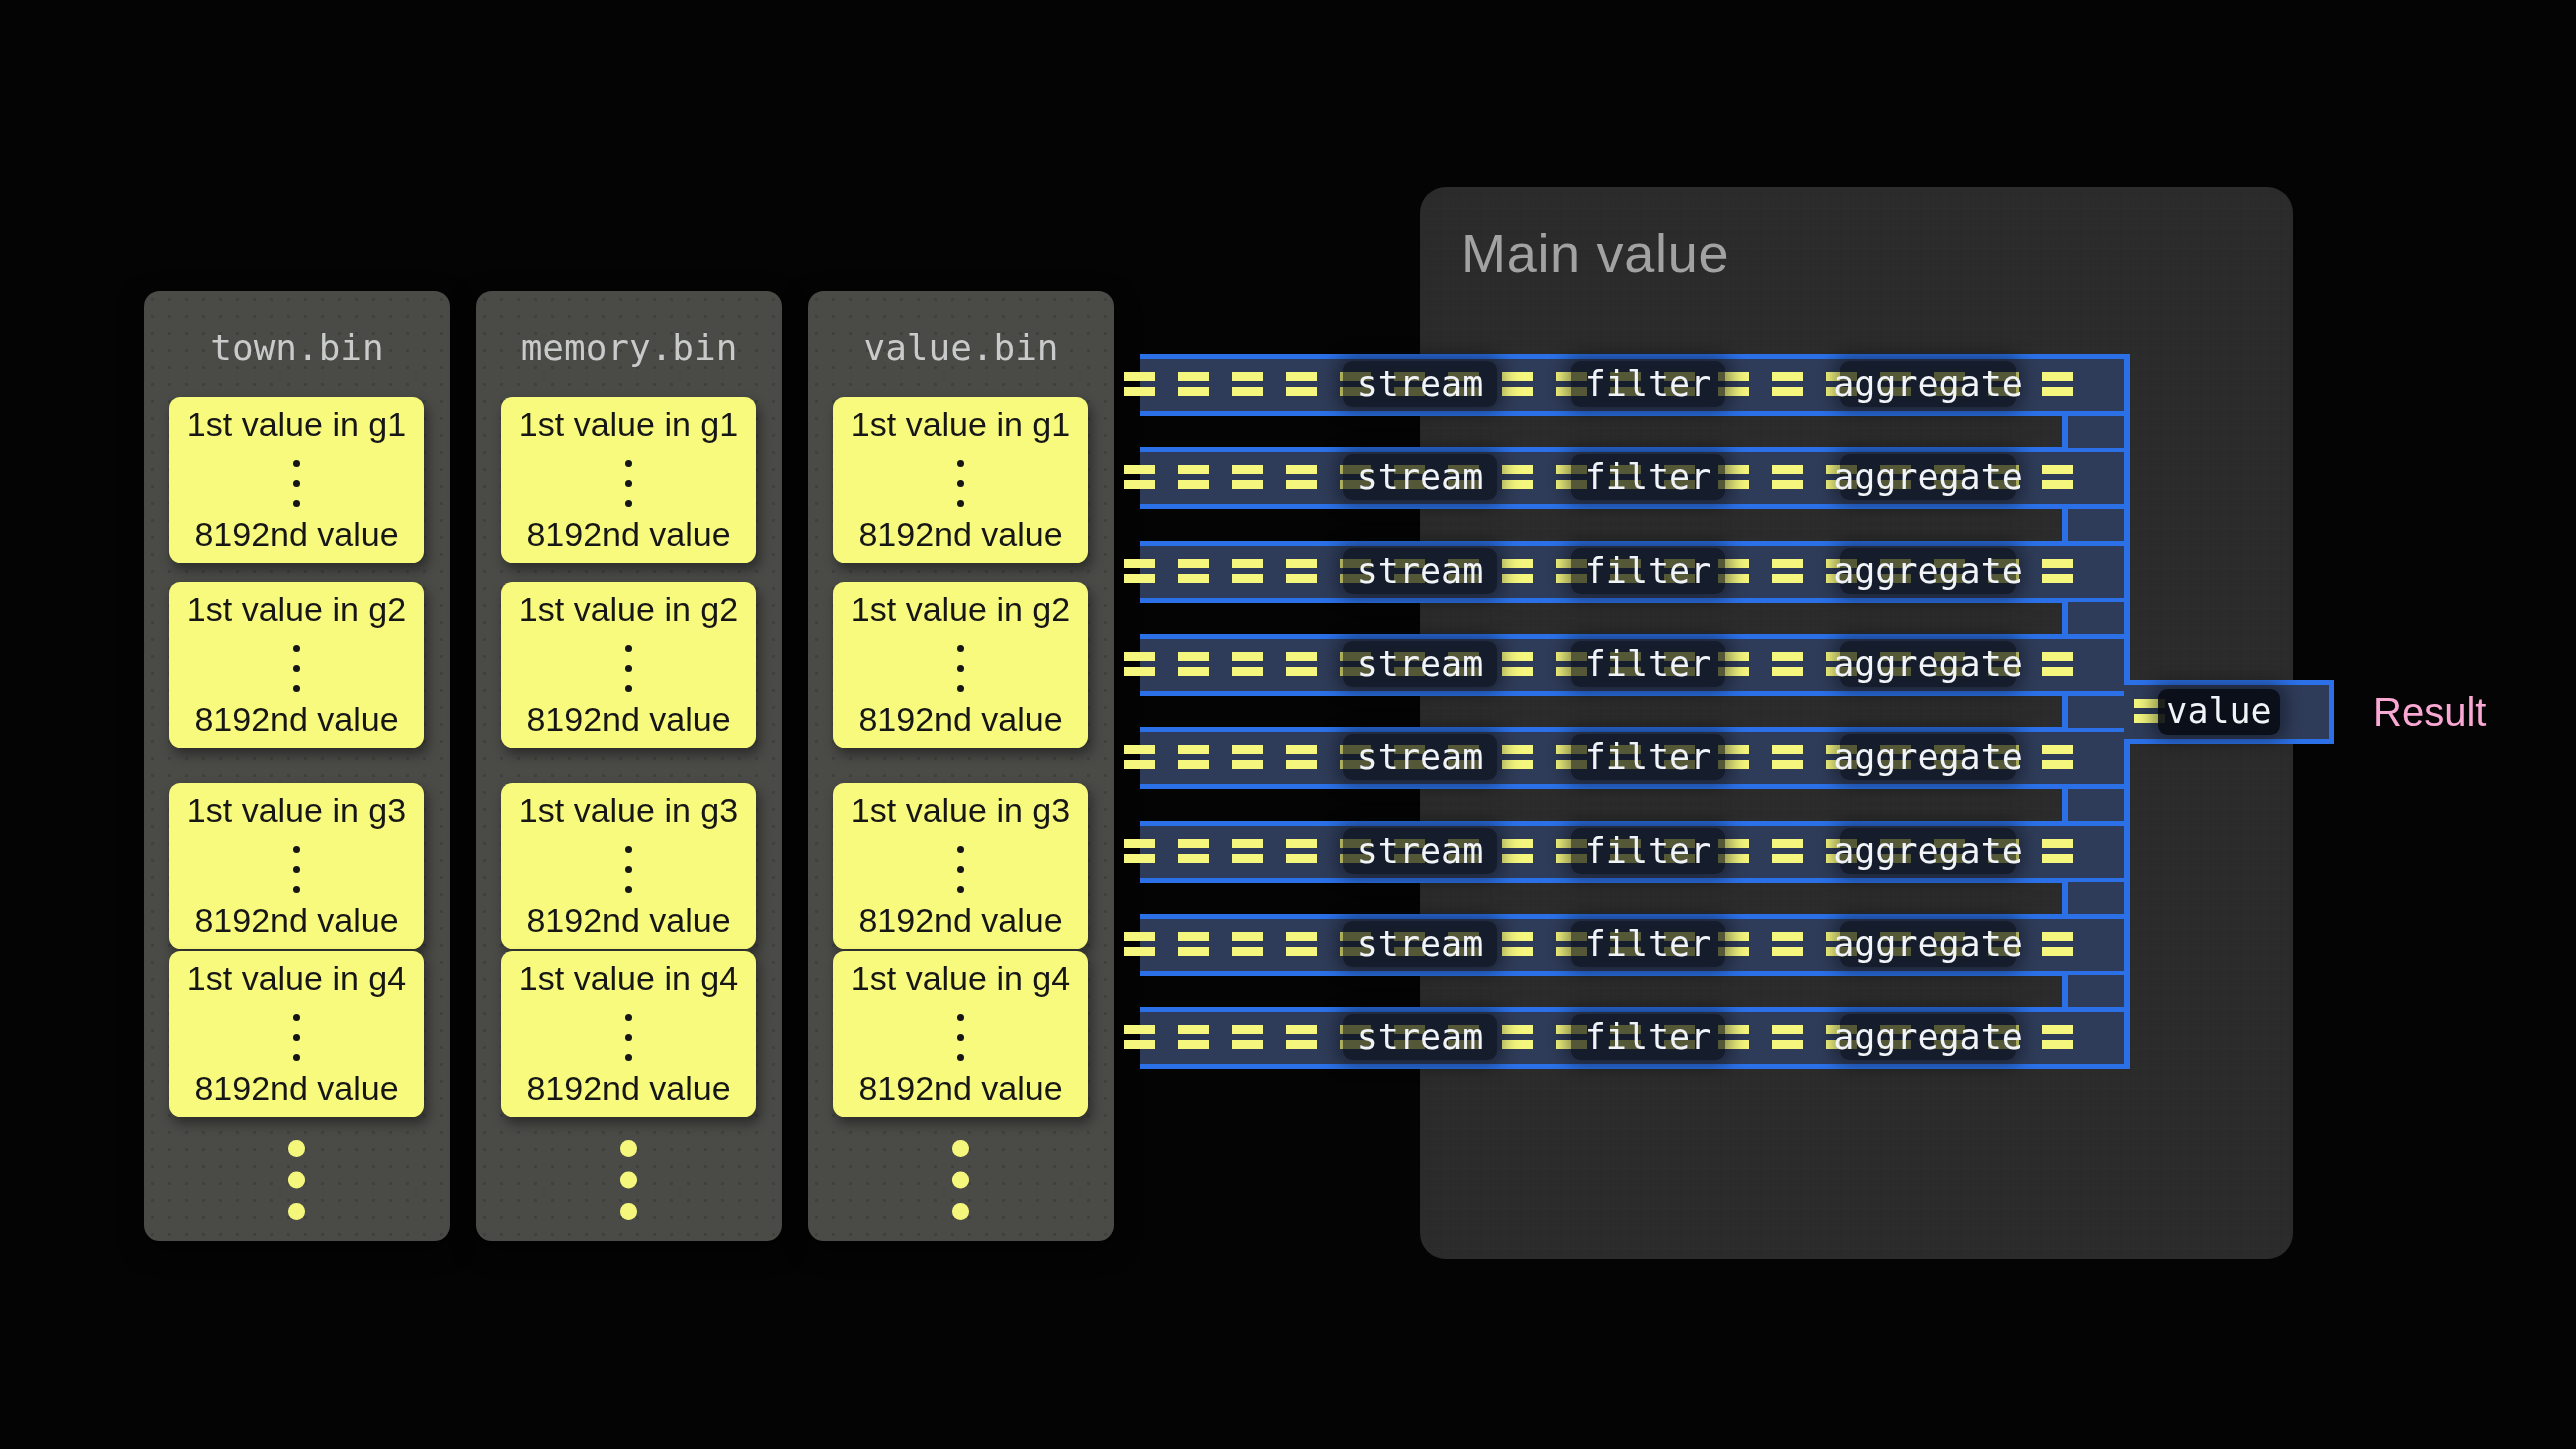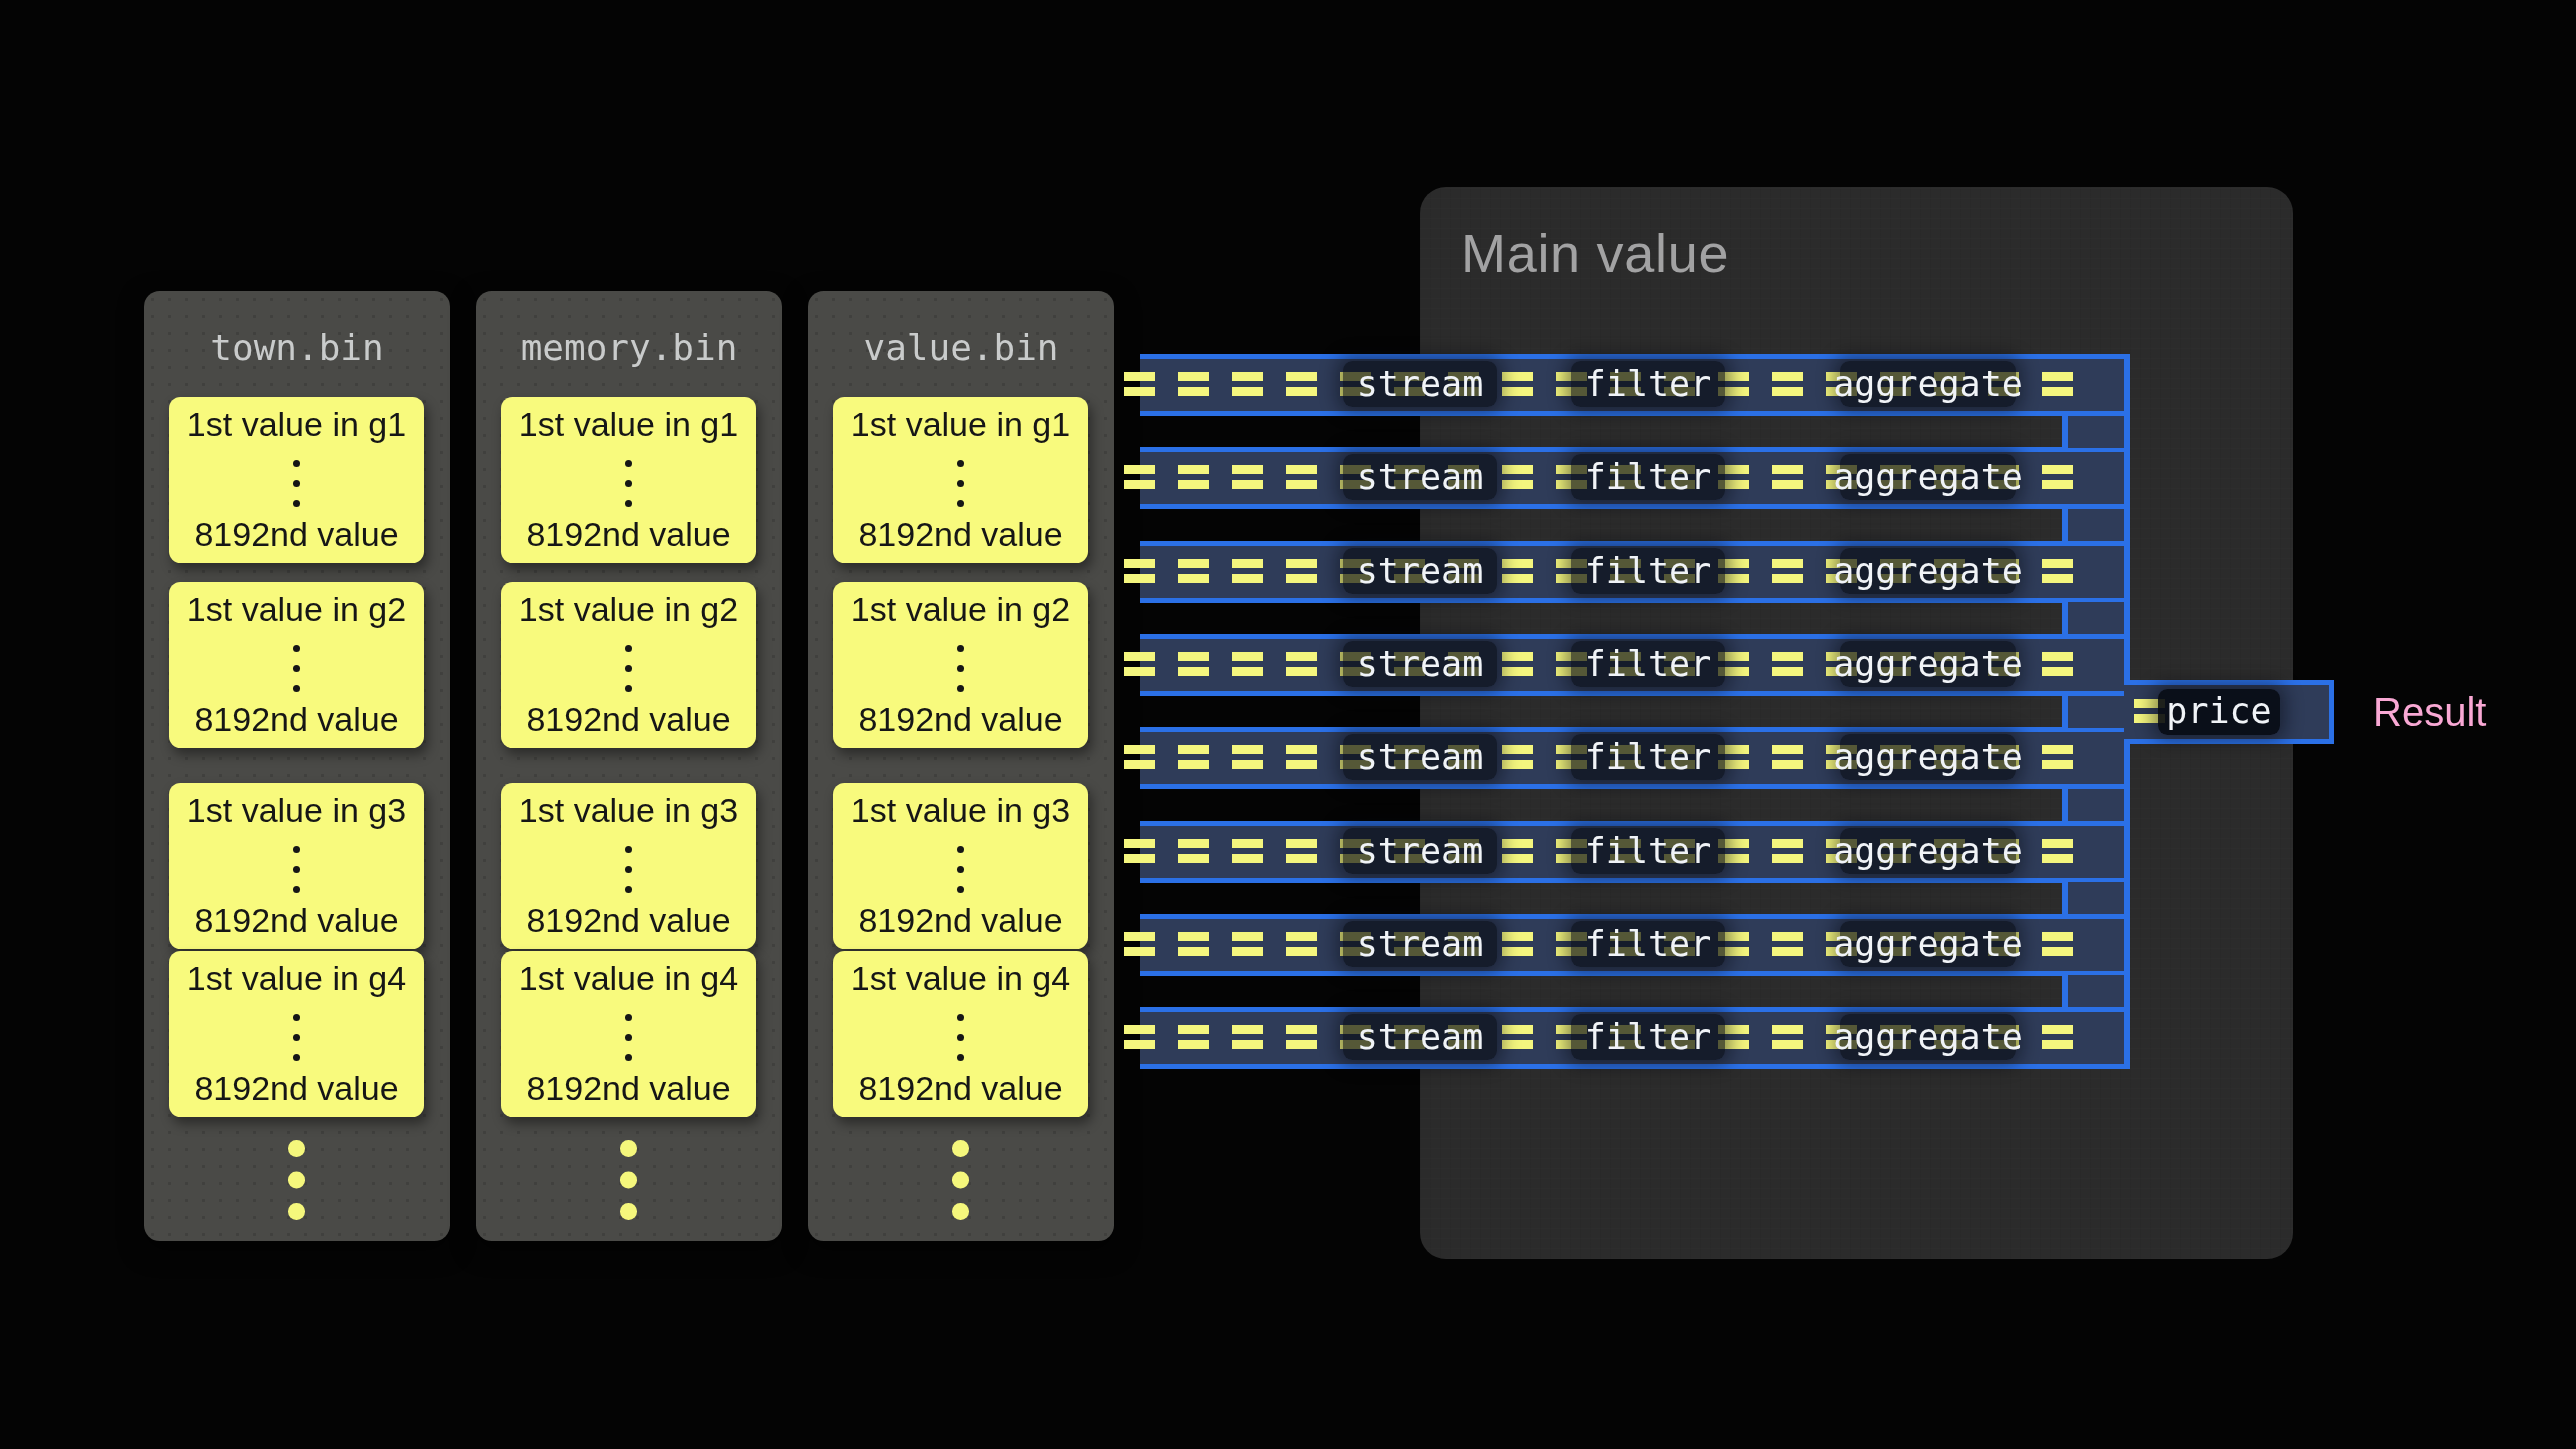--- a/index.html
+++ b/index.html
@@ -334,18 +334,18 @@
 
 <div class="rborder" style="top:354px;height:331px"></div>
 <div class="rborder" style="top:738px;height:330px"></div>
 
 <div class="merge-band">
   <div class="merge-token">
       <div class="tb"></div>
       <div class="bb"></div>
     </div>
   <div class="merge-box">
-      <span>price</span>
+      <span>value</span>
     </div>
 </div>
 
 <div class="result-label">Result</div>
 
 
 </body></html>

